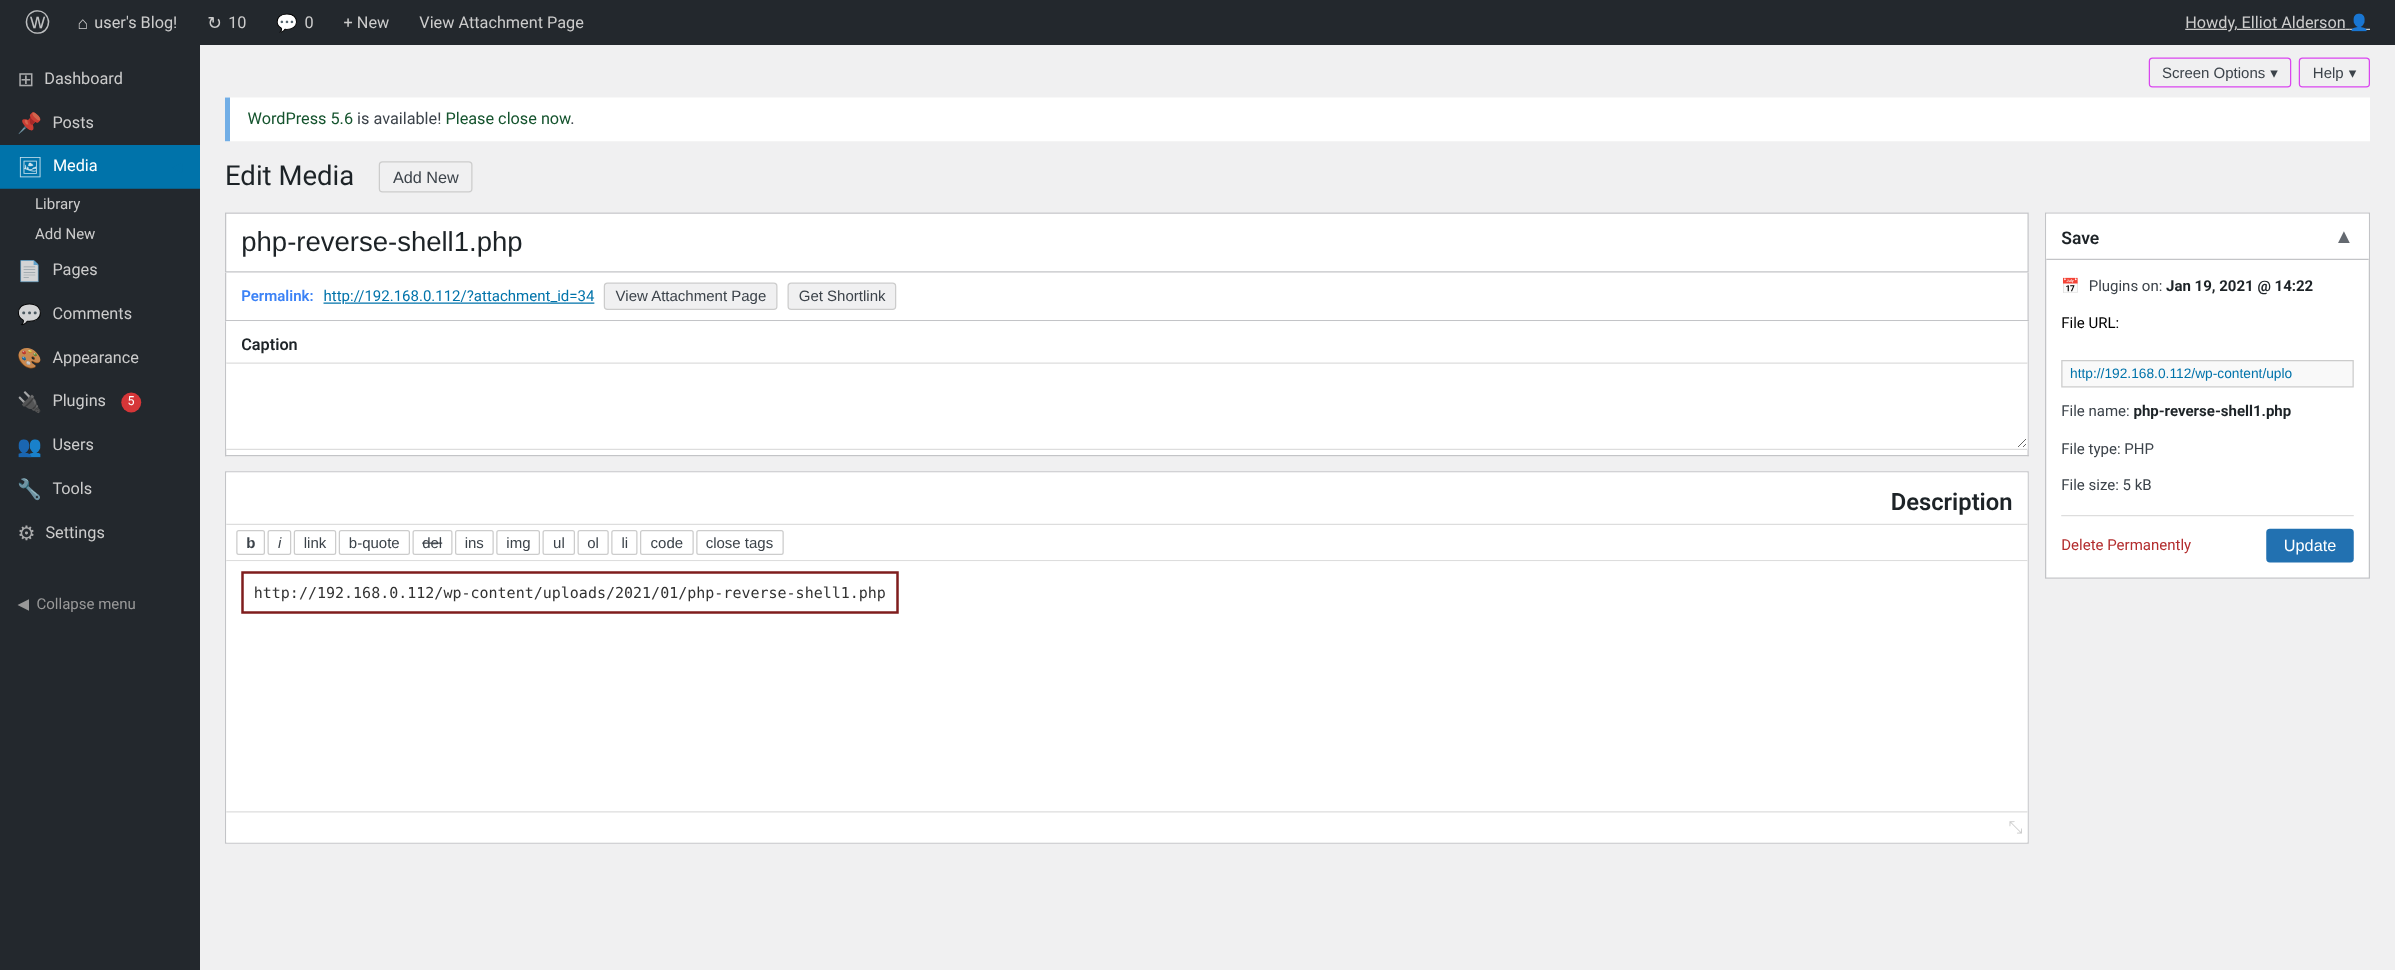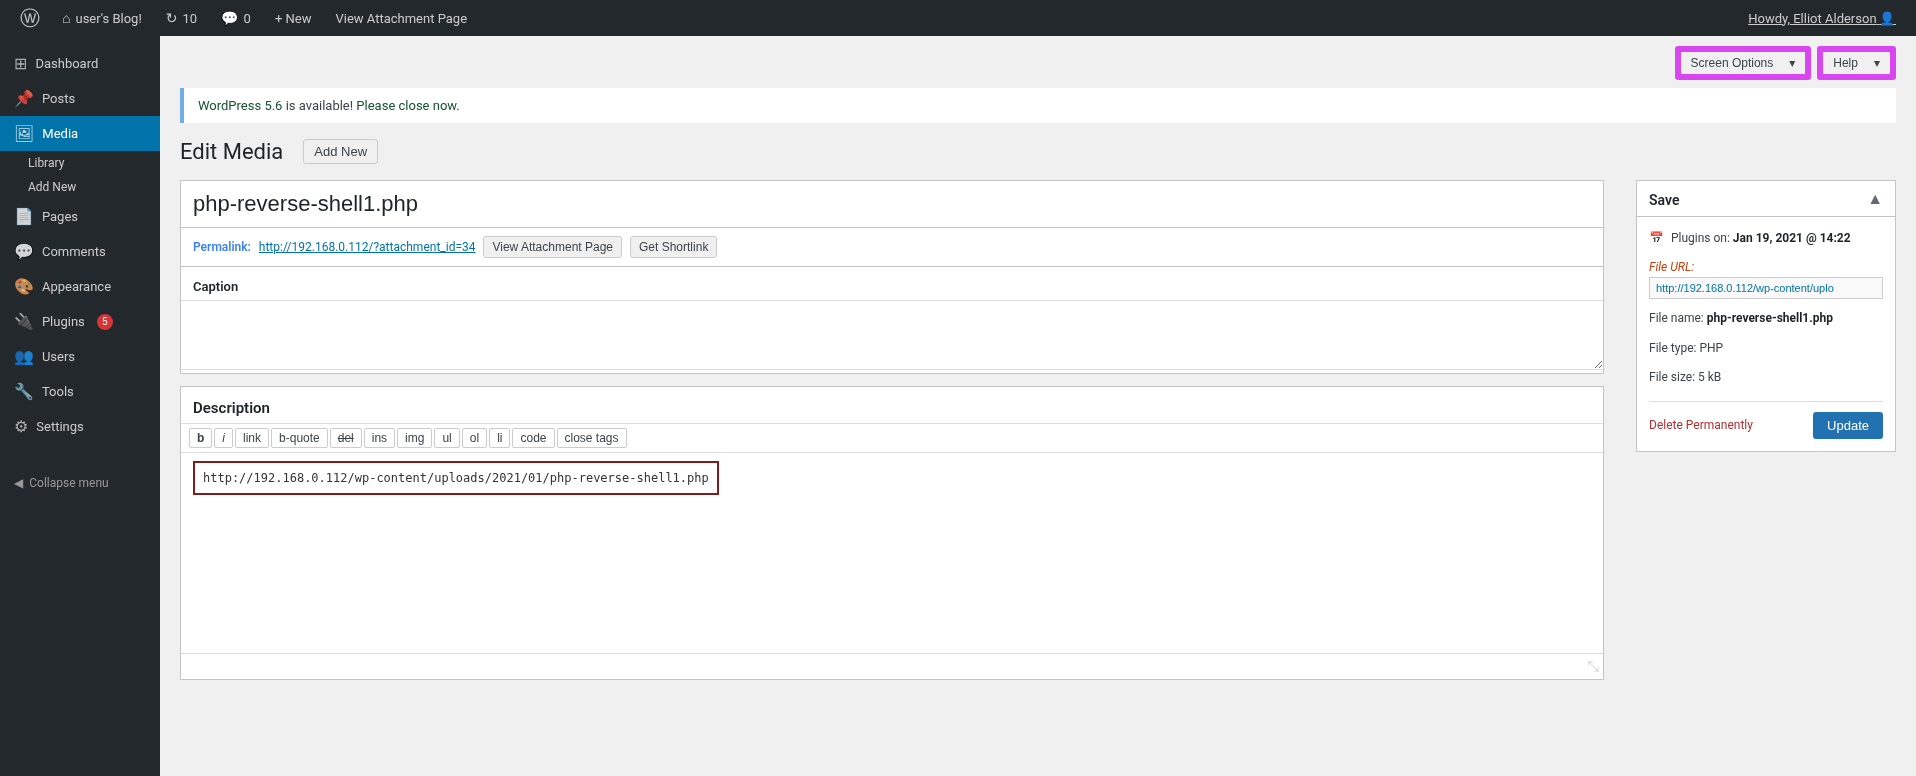--- a/index.html
+++ b/index.html
@@ -67,27 +67,27 @@
     }
     .sidebar-collapse { padding: 12px 14px; color: #999; font-size: 12px; cursor: pointer; display: flex; align-items: center; gap: 6px; margin-top: 20px; }
 
     
     #main { flex: 1; padding: 10px 20px 20px 20px; }
 
     
     .top-bar { display: flex; justify-content: flex-end; margin-bottom: 8px; gap: 6px; }
     .top-bar-btn {
       background: #f0f0f1;
-      border: 6px solid #d946ef;
+      border: 1px solid #d946ef;
       border-radius: 3px;
       padding: 4px 10px;
       font-size: 12px;
       cursor: pointer;
       color: #3c434a;
-      display: flex; align-items: center; gap: 16px;
+      display: flex; align-items: center; gap: 4px;
     }
 
     
     .notice {
       background: #fff;
       border-left: 4px solid #72aee6;
       padding: 10px 14px;
       margin-bottom: 16px;
       font-size: 13px;
     }
@@ -100,21 +100,21 @@
       background: #f0f0f1;
       border: 1px solid #ccc;
       border-radius: 3px;
       padding: 4px 10px;
       font-size: 13px;
       cursor: pointer;
       color: #3c434a;
     }
 
     
-    .content-area { display: flex; gap: 32px; }
+    .content-area { display: flex; gap: 13px; }
 
     
     .main-form { flex: 1; }
     .title-field {
       width: 100%;
       padding: 10px 12px;
       font-size: 22px;
       border: 1px solid #c3c4c7;
       outline: none;
       background: #fff;
@@ -140,21 +140,21 @@
       height: 70px;
       border: none;
       border-top: 1px solid #ddd;
       border-bottom: 1px solid #ddd;
       padding: 8px 12px;
       font-size: 13px;
       resize: vertical;
       outline: none;
     }
 
-    .description-label { padding: 12px 12px 6px; font-size: 15px; font-weight: 600; color: #1d2327; background: #fff; }
+    .description-label { padding: 12px 12px 6px; font-size: 19px; font-weight: 600; color: #1d2327; background: #fff; text-align: right; }
     .toolbar { display: flex; flex-wrap: wrap; gap: 2px; padding: 4px 8px; background: #fff; border-bottom: 1px solid #ddd; border-top: 1px solid #ddd; }
     .toolbar-btn {
       border: 1px solid #ccc;
       background: #fff;
       border-radius: 2px;
       padding: 2px 7px;
       font-size: 12px;
       cursor: pointer;
       color: #3c434a;
     }
@@ -197,21 +197,21 @@
       justify-content: space-between;
       font-size: 14px;
       font-weight: 600;
       color: #1d2327;
     }
     .metabox-toggle { font-size: 16px; color: #646970; cursor: pointer; }
     .metabox-body { padding: 12px; font-size: 12px; color: #3c434a; }
     .meta-row { margin-bottom: 10px; line-height: 1.6; }
     .meta-row .calendar-icon { margin-right: 4px; color: #646970; }
     .meta-row strong { color: #1d2327; }
-    .meta-label { color: #c2410c; margin-bottom: 0; font-style: italic; }
+    .meta-label { color: #000000; margin-bottom: 20px; }
     .meta-url {
       width: 100%;
       border: 1px solid #ccc;
       padding: 4px 6px;
       font-size: 11px;
       color: #0073aa;
       word-break: break-all;
       background: #f9f9f9;
     }
     .meta-actions { display: flex; align-items: center; justify-content: space-between; margin-top: 14px; padding-top: 10px; border-top: 1px solid #ddd; }

